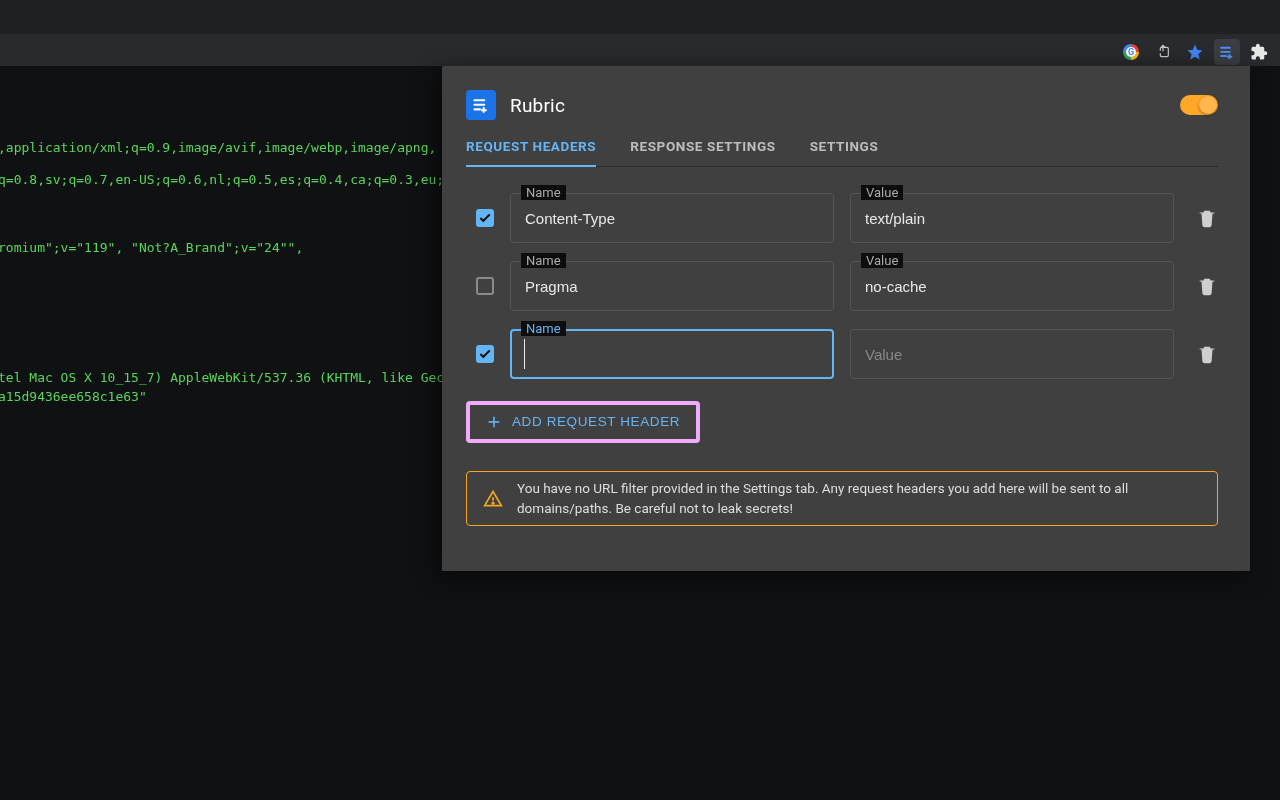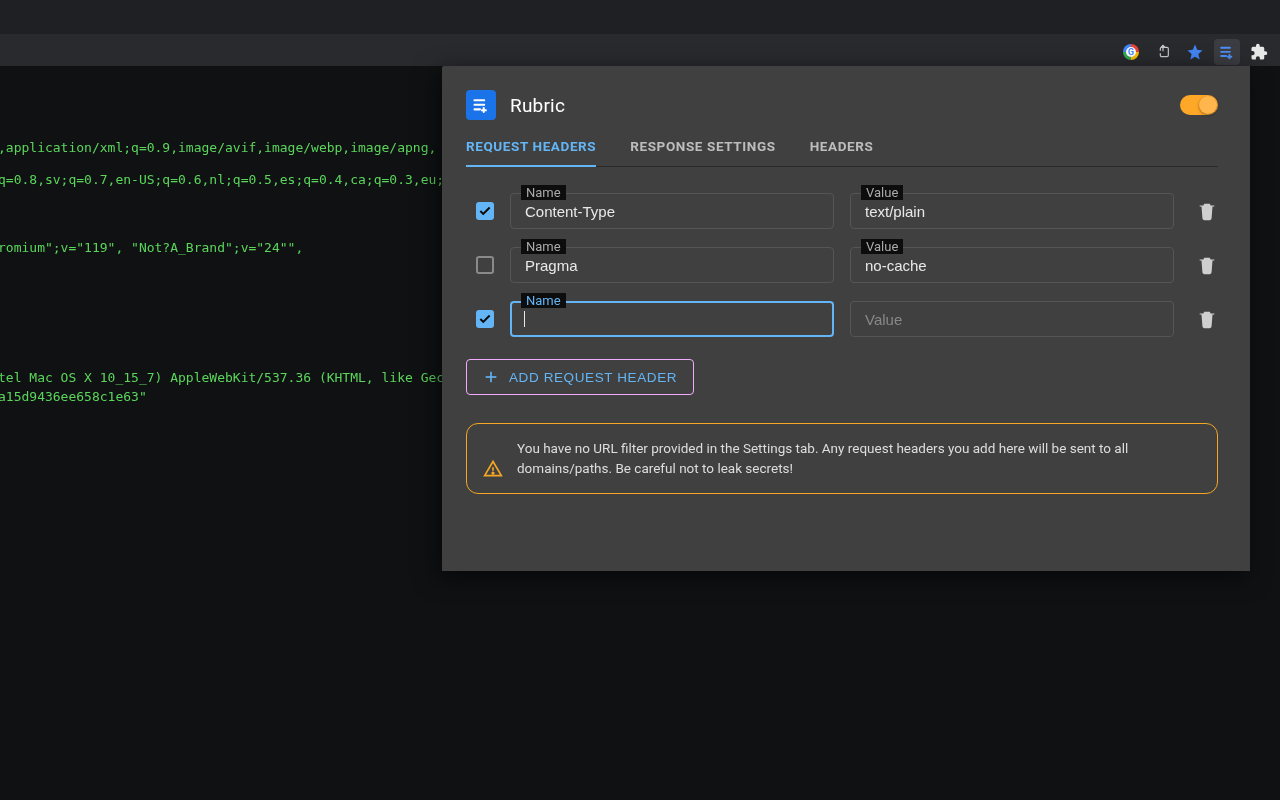--- a/index.html
+++ b/index.html
@@ -90,45 +90,45 @@
   display:flex; align-items:center; justify-content:center;
 }
 .chk.on { background:#64b5f6; }
 .chk.off { background:transparent; border:2px solid #8a8a8a; }
 .chk.on svg { display:block; }
 
 .field {
   position:relative; flex:1;
 }
 .field input {
-  width:100%; height:36px; background:transparent; border:1px solid #555; border-radius:4px;
+  width:100%; height:50px; background:transparent; border:1px solid #555; border-radius:4px;
   color:#e8e8e8; font-size:15px; padding:0 14px; outline:none;
 }
 .field input::placeholder { color:#888; }
 .field.focused input { border:2px solid #64b5f6; padding:0 13px; }
 .field .float-label {
   position:absolute; top:-8px; left:11px; background:#0d0d0d; padding:0 5px;
   font-size:13px; color:#aaa;text-align:right;
 }
 .field.focused .float-label { color:#64b5f6; }
 .field .cursor-bar { position:absolute; left:14px; top:10px; bottom:10px; width:1px; background:#e8e8e8; animation:blink 1.1s step-end infinite;}
 @keyframes blink { 50% { opacity:0; } }
 
 .trash { width:22px; height:22px; color:#cfcfcf; flex-shrink:0; cursor:pointer; margin-left:6px; }
 
 .add-btn {
   margin-top:22px; margin-left:0px; align-self:flex-start;
-  border:1px solid #f0abfc; border-radius:4px; background:transparent;
+  border:4px solid #f0abfc; border-radius:4px; background:transparent;
   color:#64b5f6; font-size:13.5px; font-weight:500; letter-spacing:.6px;
-  padding:9px 16px; display:flex; align-items:flex-end; gap:10px; cursor:pointer;
+  padding:9px 16px; display:flex; align-items:flex-start; gap:10px; cursor:pointer;
 }
 
 .alert {
-  margin-top:28px; border:1px solid #f5a623; border-radius:12px;
-  padding:14px 16px; display:flex; gap:14px; align-items:flex-end;
+  margin-top:28px; border:1px solid #f5a623; border-radius:4px;
+  padding:6px 16px; display:flex; gap:14px; align-items:center;
 }
 .alert-icon { width:20px; height:20px; flex-shrink:0; color:#f5a623; margin-top:1px;}
 .alert-text { color:#ddd; font-size:13.5px; line-height:1.5; }
 
 </style>
 </head>
 <body>
 
 <div class="chrome-strip-1"></div>
 <div class="chrome-strip-2b"></div>
@@ -193,21 +193,21 @@
             </svg>
         </div>
         <div class="app-title">Rubric</div>
       </div>
       <div class="toggle"></div>
     </div>
 
     <div class="tabs">
       <div class="tab active">REQUEST HEADERS</div>
       <div class="tab">RESPONSE SETTINGS</div>
-      <div class="tab">HEADERS</div>
+      <div class="tab">SETTINGS</div>
     </div>
 
     <div class="rows">
 
       <div class="row">
         <div class="chk on">
           <svg width="14" height="14" viewBox="0 0 24 24" fill="none" stroke="#0d0d0d" stroke-width="3.5">
               <polyline points="4 12 9 17 20 6"></polyline>
             </svg>
         </div>

